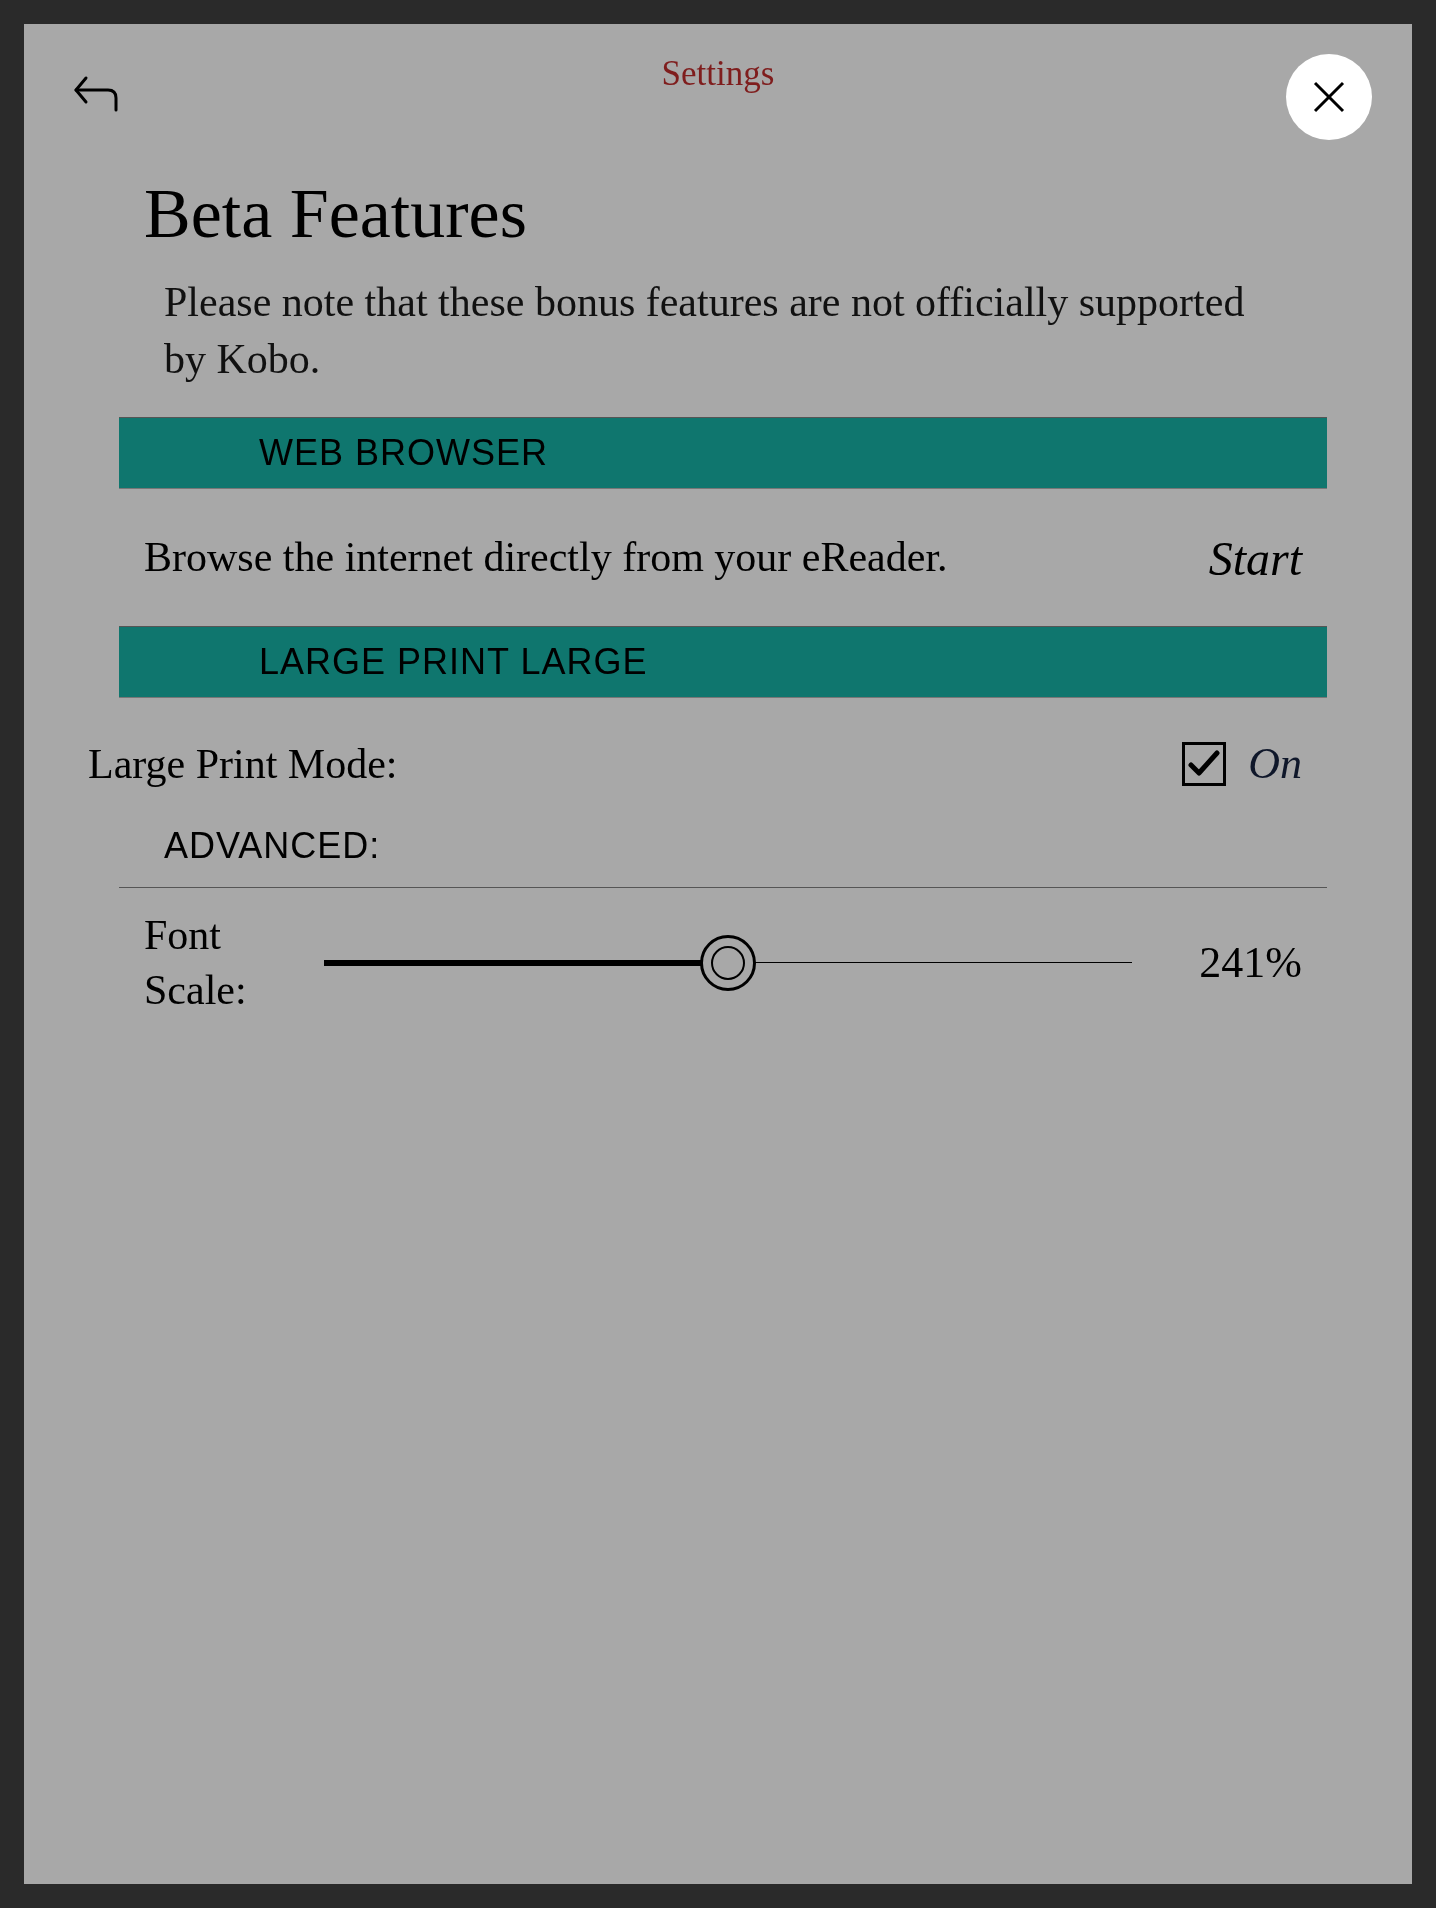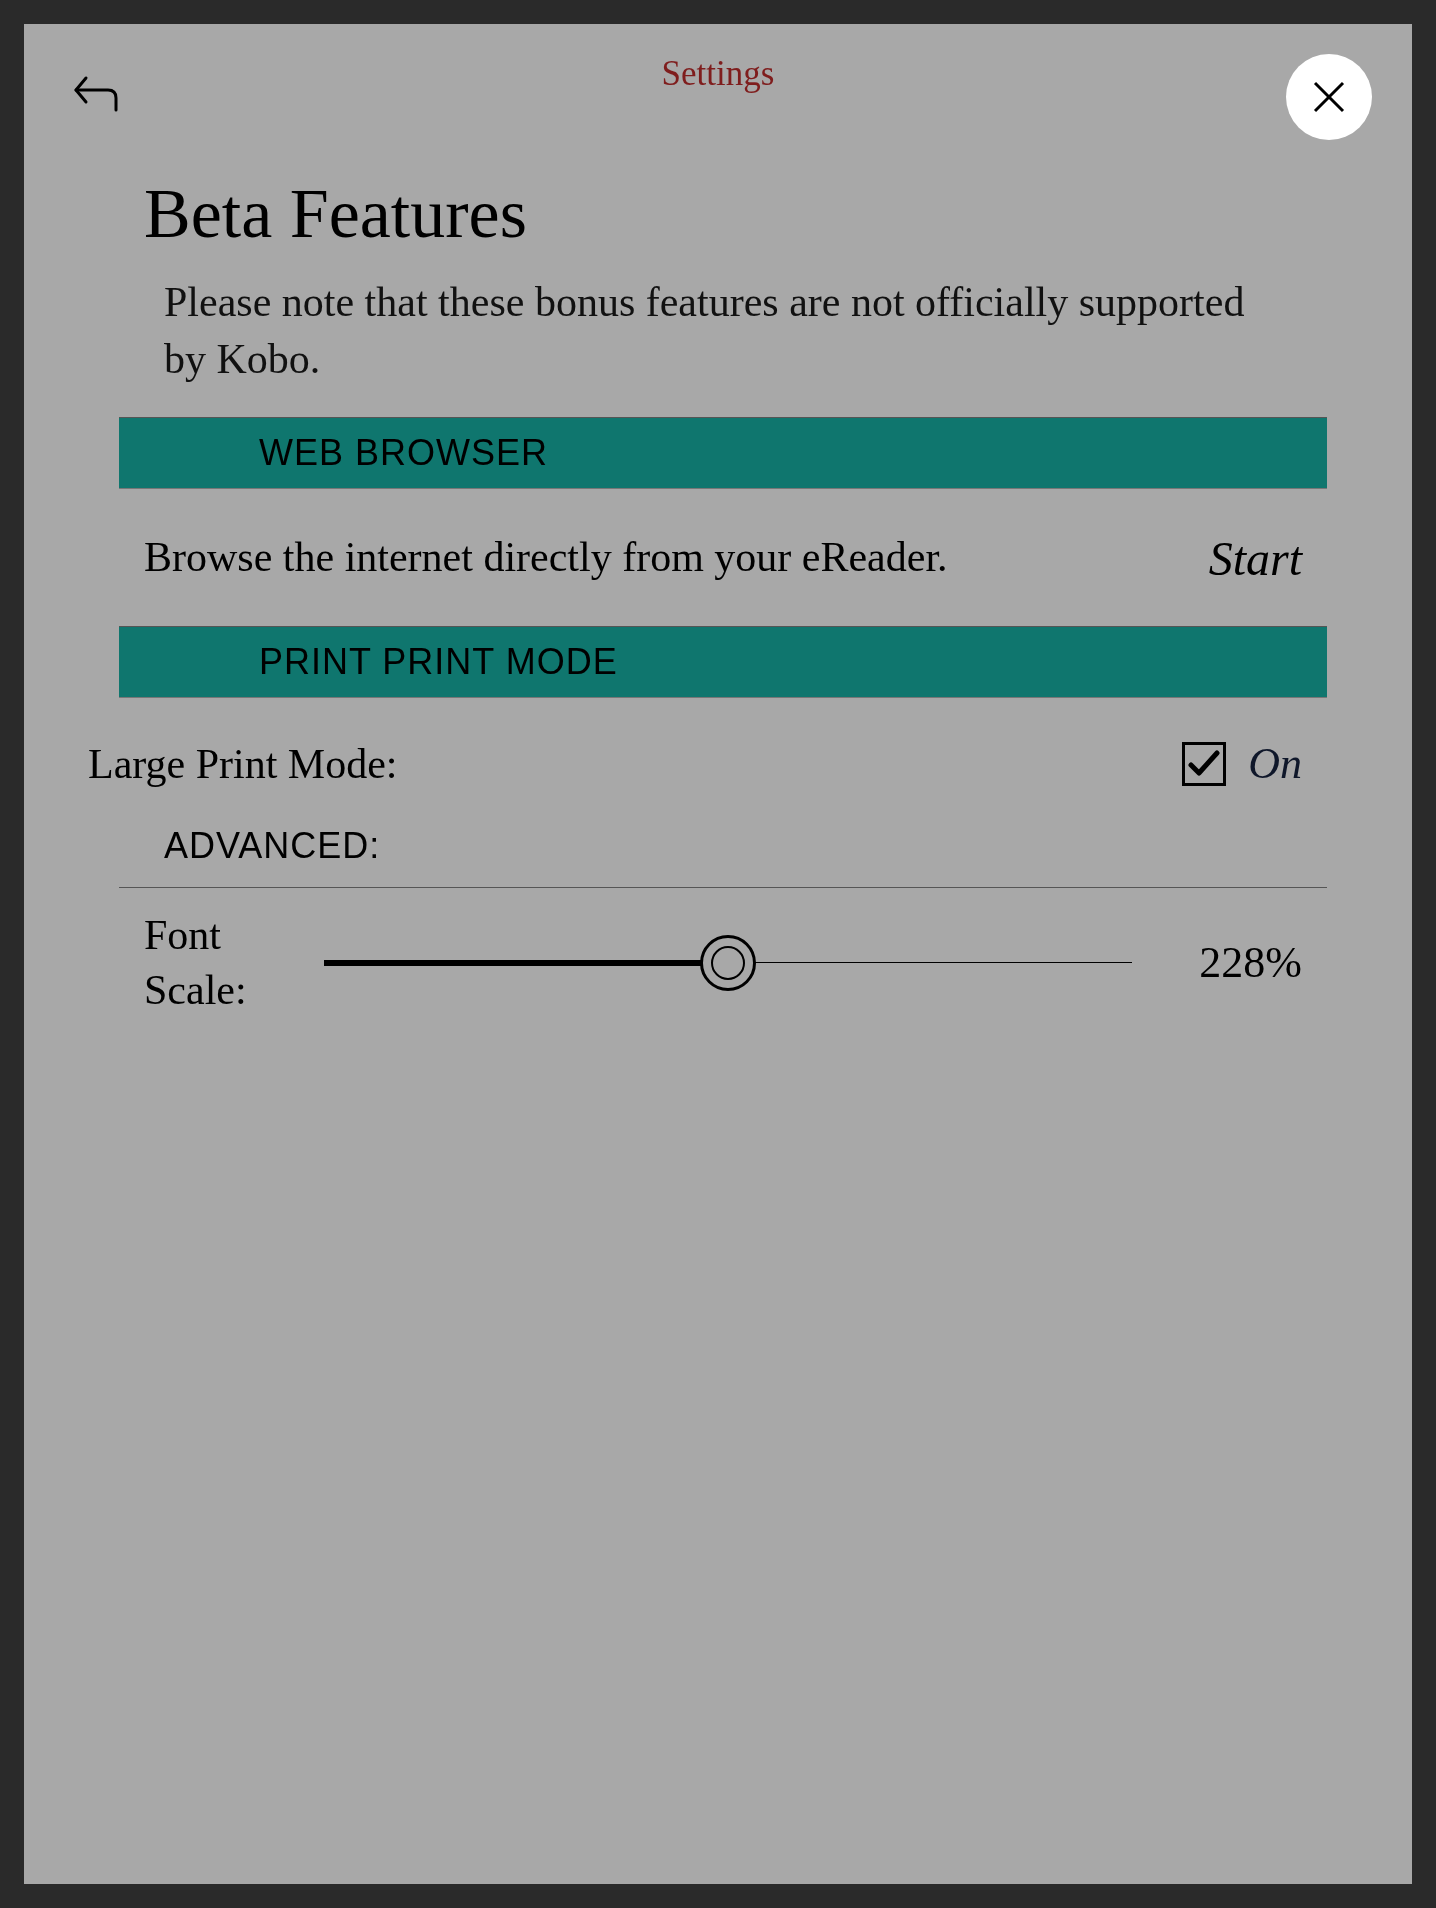--- a/index.html
+++ b/index.html
@@ -250,21 +250,21 @@
 
     <div class="section-header">
       <span class="section-header-text">WEB BROWSER</span>
     </div>
     <div class="section-row">
       <div class="section-desc">Browse the internet directly from your eReader.</div>
       <div class="start-btn">Start</div>
     </div>
 
     <div class="section-header">
-      <span class="section-header-text">PRINT PRINT MODE</span>
+      <span class="section-header-text">LARGE PRINT LARGE</span>
     </div>
     <div class="toggle-row">
       <div class="toggle-label">Large Print Mode:</div>
       <div class="toggle-group">
         <div class="checkbox">
           <svg viewBox="0 0 34 34">
             <polyline points="4,18 12,26 30,6" stroke-linecap="round" stroke-linejoin="round"></polyline>
           </svg>
         </div>
         <div class="toggle-state">On</div>
@@ -275,16 +275,16 @@
 
     <div class="slider-row">
       <div class="slider-label">Font Scale:</div>
       <div class="slider-track">
         <div class="slider-line-thin"></div>
         <div class="slider-line-thick"></div>
         <div class="slider-thumb">
           <div class="slider-thumb-inner"></div>
         </div>
       </div>
-      <div class="slider-value">228%</div>
+      <div class="slider-value">241%</div>
     </div>
   </div>
 </div>
 
 </body></html>

